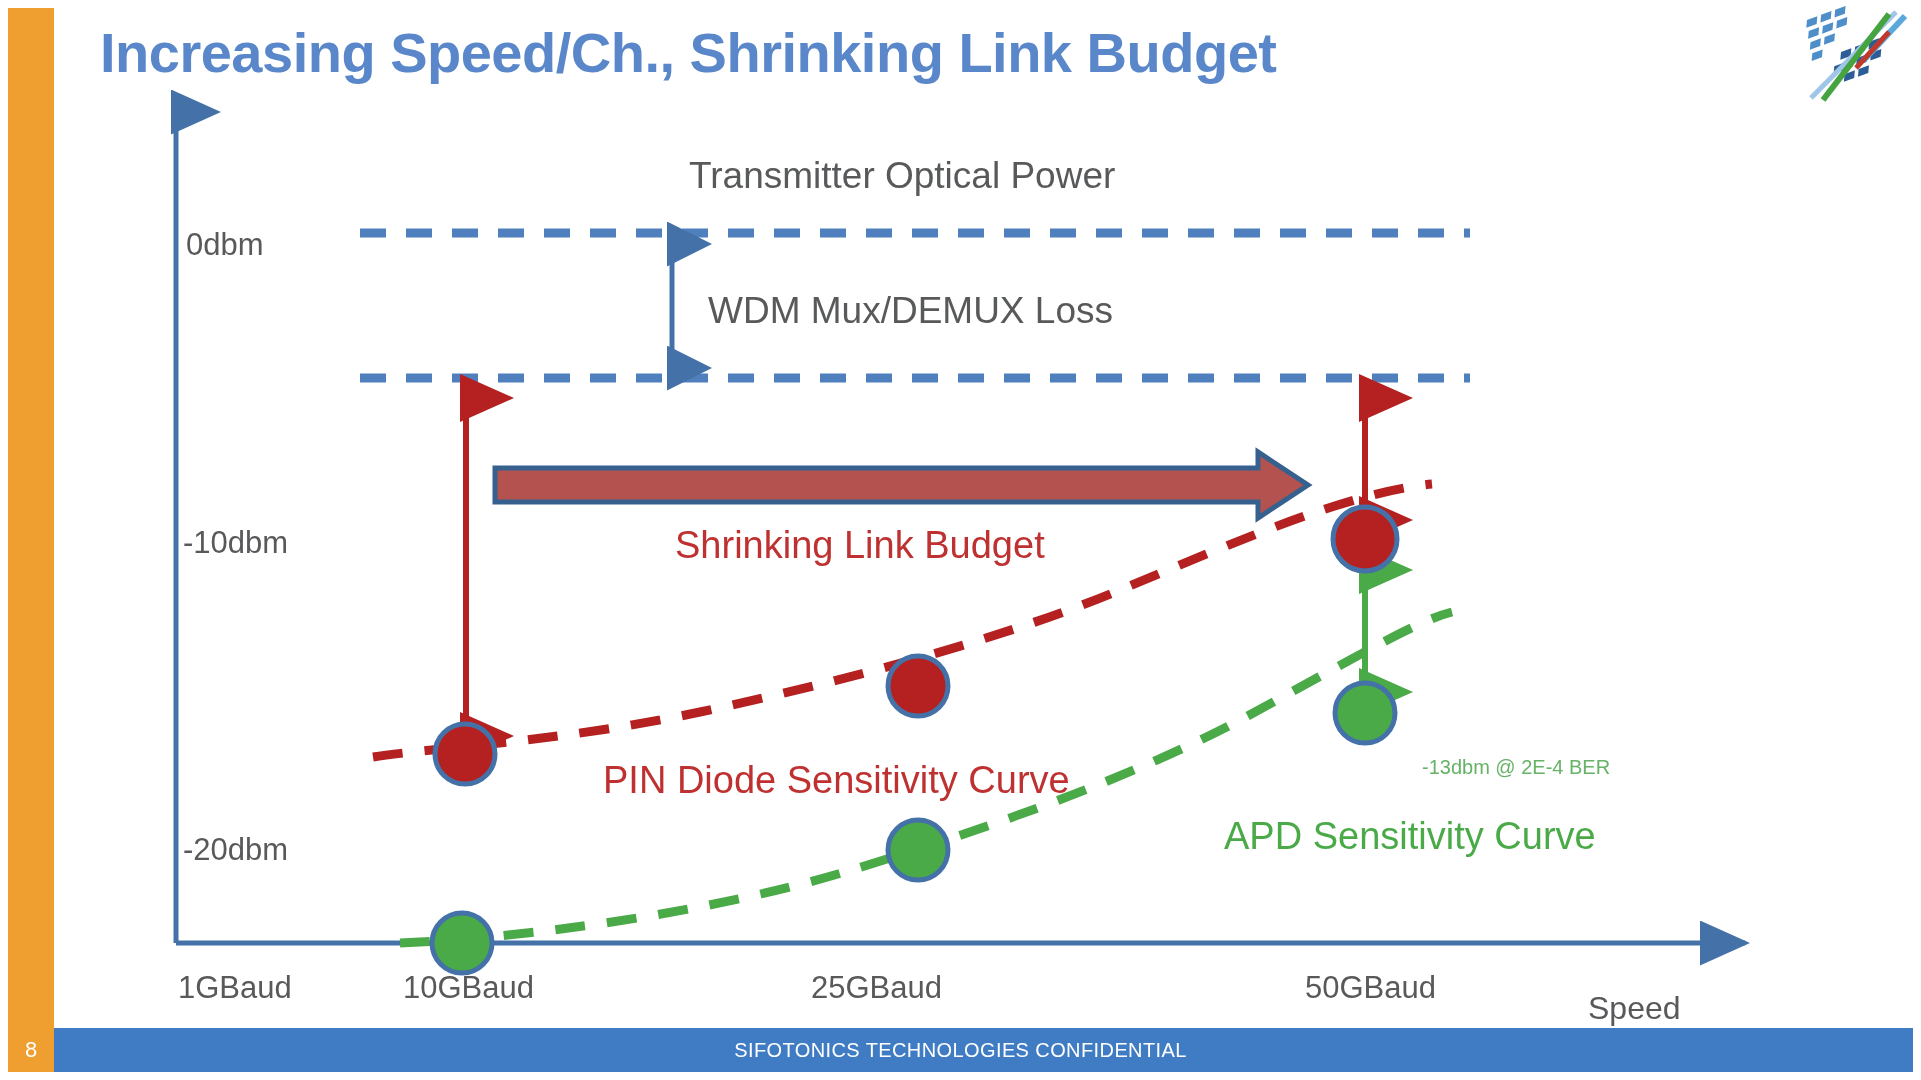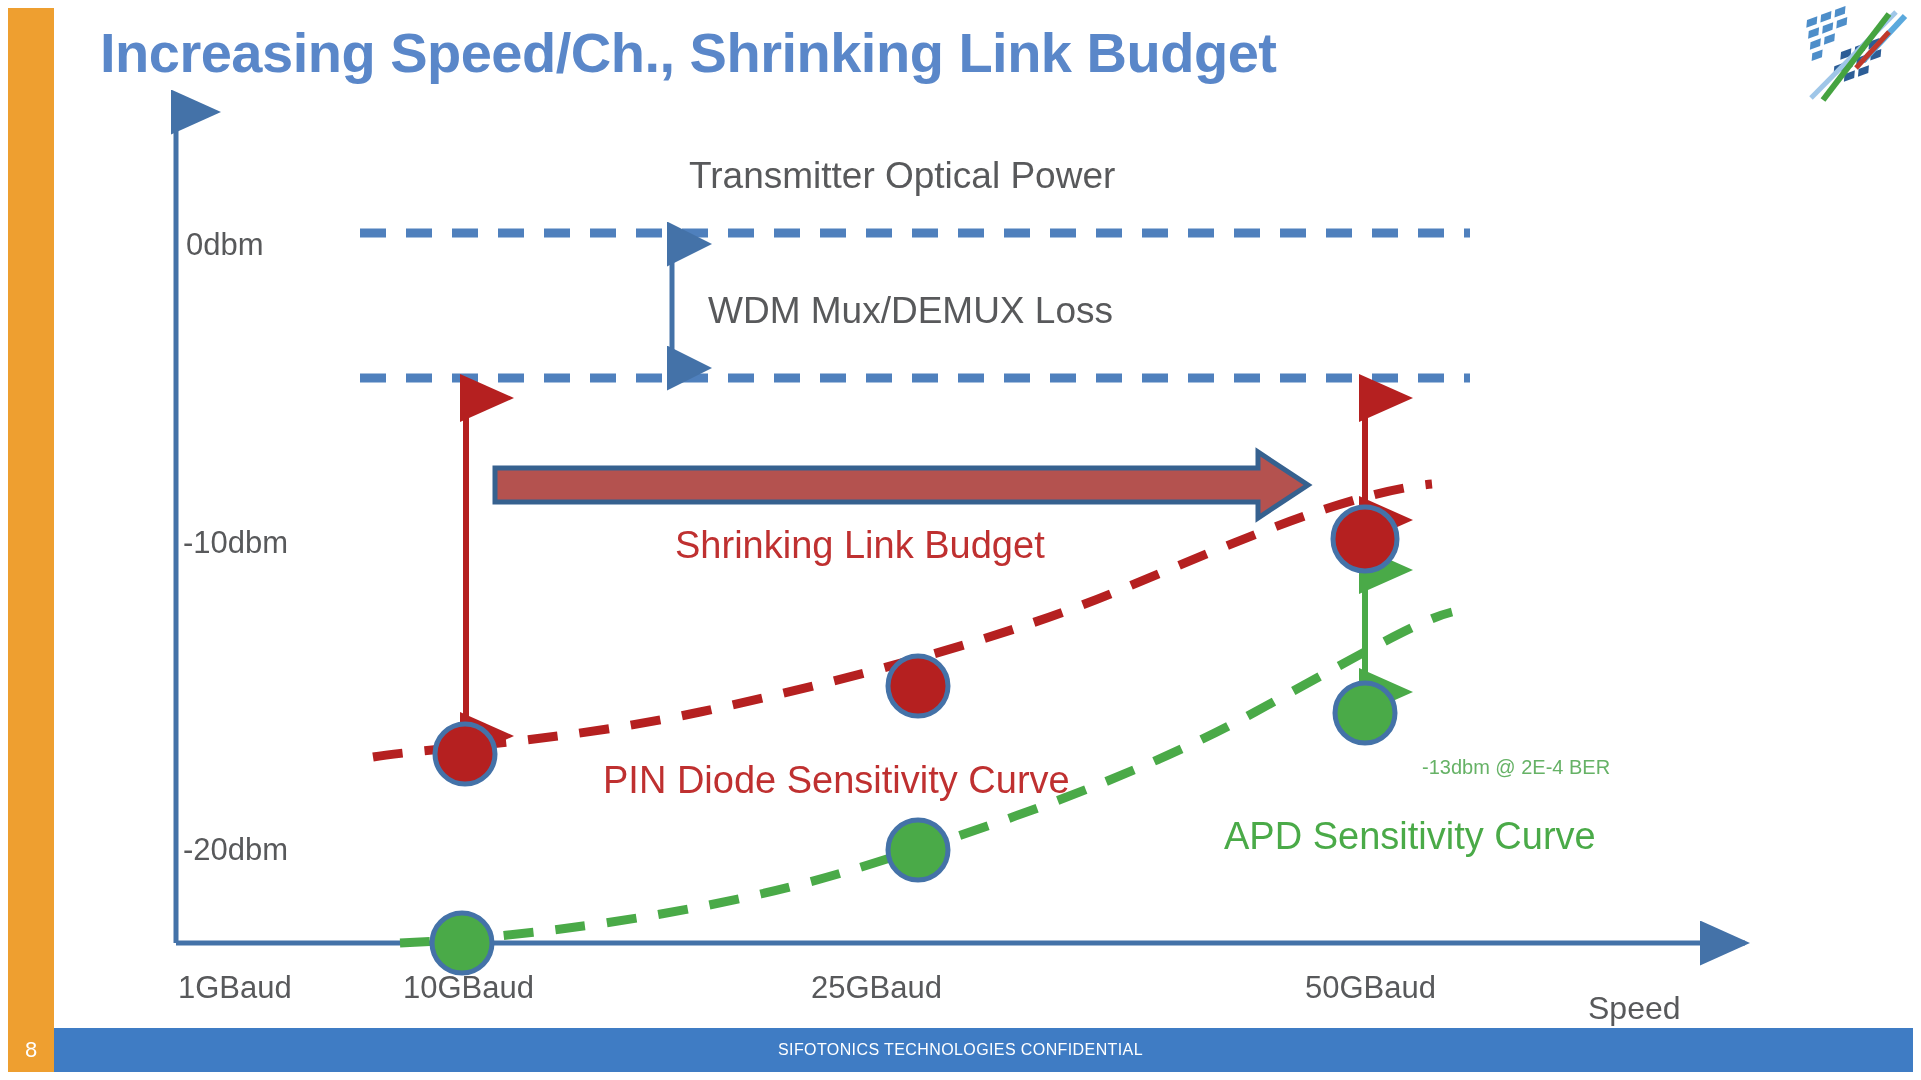--- a/index.html
+++ b/index.html
@@ -33,21 +33,21 @@
     background:#3f7cc4;
   }
   .footer-num{
     position:absolute;left:8px;bottom:8px;width:46px;height:44px;
     background:#ee9f30;color:#ffffff;font-size:22px;
     display:flex;align-items:center;justify-content:center;
   }
   .footer-text{
     position:absolute;left:0;bottom:8px;width:1921px;height:44px;
     display:flex;align-items:center;justify-content:center;
-    color:#ffffff;font-size:16px;letter-spacing:0.4px;
+    color:#ffffff;font-size:20px;letter-spacing:0.4px;
   }
 </style>
 </head>
 <body>
 
 <div id="slide">
 
   <div class="orange-bar"></div>
 
   <div class="slide-title">Increasing Speed/Ch., Shrinking Link Budget</div>

